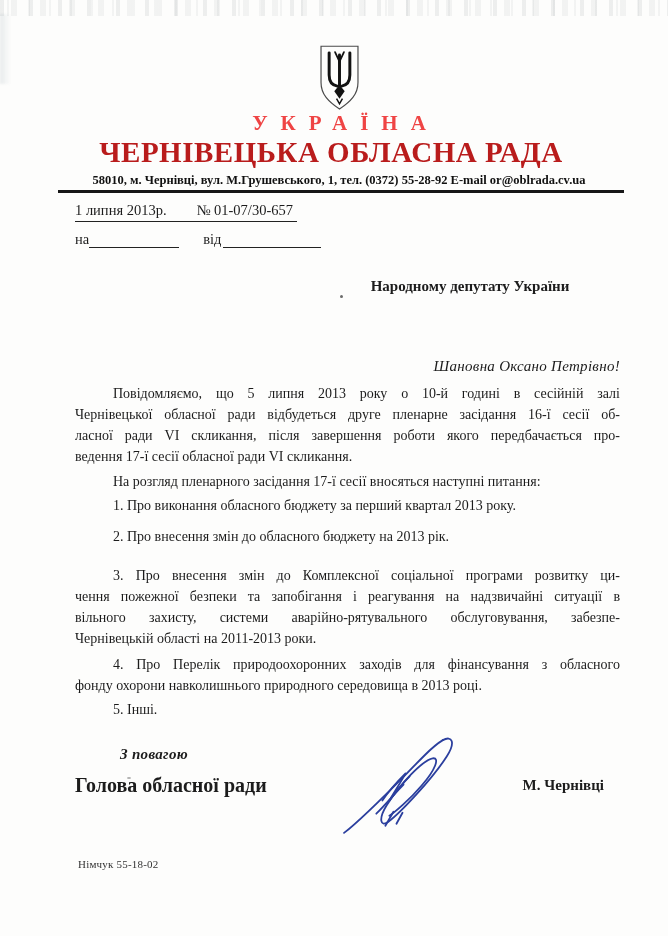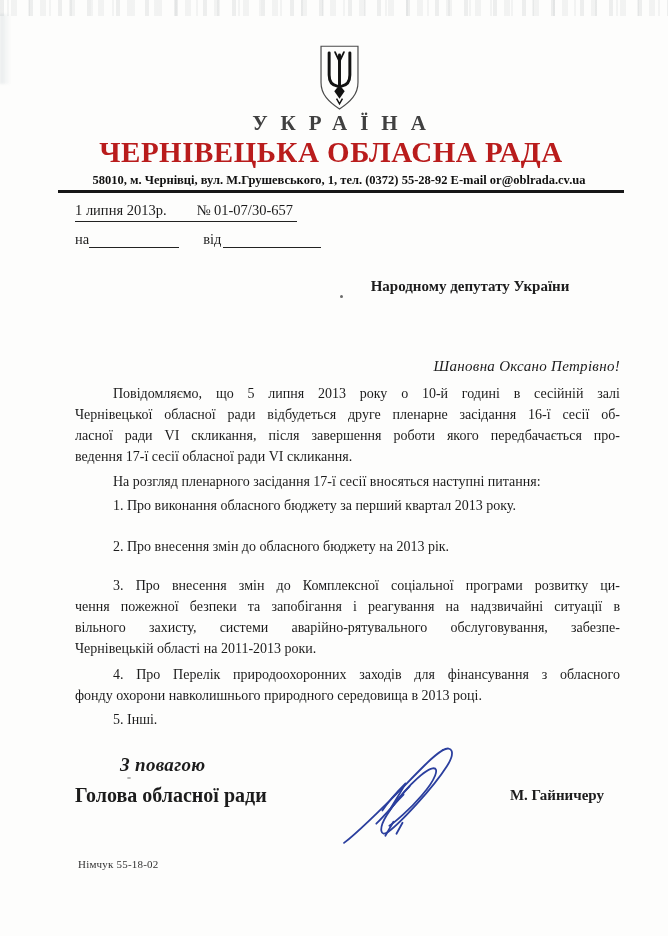--- a/index.html
+++ b/index.html
@@ -32,21 +32,21 @@
     background: #3a3a3a; opacity: .75;
   }
   .dot-1 { left: 340px; top: 295px; }
   .dot-2 { left: 127px; top: 777px; width: 4px; height: 2px; opacity: .4; }
   
   .letterhead { position: absolute; left: 10px; right: 0; top: 0; text-align: center; }
   .emblem { position: absolute; left: 307px; top: 44px; width: 45px; height: 68px; }
   .country {
     position: absolute; left: 0; right: 0; top: 111px;
     font-size: 21px; font-weight: bold; letter-spacing: 13px; text-indent: 13px;
-    color: #404040;
+    color: #ef4444;
   }
   .org-name {
     position: absolute; left: 0; right: 16px; top: 136px;
     font-size: 29px; font-weight: bold; letter-spacing: .5px;
     color: #b91c1c;
   }
   .address-line {
     position: absolute; left: 0; right: 0; top: 173px;
     font-size: 12.5px; font-weight: bold; color: #111;
   }
@@ -81,28 +81,28 @@
   }
   .salutation {
     text-align: right; font-weight: normal; font-style: italic;
     font-size: 15px; margin-bottom: 6px; letter-spacing: .3px;
   }
   .line { min-height: 21px; }
   .ind { text-indent: 38px; }
   .jst { text-align: justify; text-align-last: justify; }
   .intro-line { margin-top: 4px; }
   .item-1 { margin-top: 3px; }
-  .item-2 { margin-top: 20px; }
+  .item-2 { margin-top: 10px; }
   .item-3 { margin-top: 18px; }
   .item-4 { margin-top: 5px; }
   .item-5 { margin-top: 3px; }
   
   .regards {
     margin: 24px 0 0 45px; font-weight: bold; font-style: italic;
-    font-size: 19px; letter-spacing: .3px;
+    font-size: 15px; letter-spacing: .3px;
   }
   .sig-row { position: relative; margin-top: 10px; height: 26px; }
   .position-title { font-weight: bold; font-size: 20px; }
   .signer-name { position: absolute; right: 16px; top: 0; font-weight: bold; font-size: 15px; }
   .signature-svg { position: absolute; left: 263px; top: -42px; width: 126px; height: 106px; }
   
   .footer-note {
     position: absolute; left: 78px; top: 858px; font-size: 11px; color: #333;
     letter-spacing: .2px;
   }
@@ -186,19 +186,19 @@
       <span class="position-title">Голова обласної ради</span>
       <svg class="signature-svg" viewBox="0 0 125 105" xmlns="http://www.w3.org/2000/svg">
         <g fill="none" stroke-width="1.8" stroke-linecap="round" stroke-linejoin="round" stroke="#2b3f9e">
           <path d="M6 99 C28 82 60 48 86 22 C93 15 99 10 104 7"></path>
           <path d="M104 7 C113 2 117 9 108 23 C94 45 62 79 50 88 C42 94 40 85 48 72 C62 50 84 27 94 25 C101 24 97 36 83 52 C71 66 57 78 51 82"></path>
           <path d="M44 67 C52 55 62 45 67 40 C61 51 53 63 51 67 C57 59 67 47 71 43"></path>
           <path d="M38 80 C48 70 58 58 65 51"></path>
           <path d="M47 92 L55 78 M58 90 L64 79"></path>
         </g>
       </svg>
-      <span class="signer-name">М. Гайничеру</span>
+      <span class="signer-name">М. Чернівці</span>
     </div>
   </div>
 
   <div class="footer-note">Німчук  55-18-02</div>
 
 </div>
 
 </body></html>

